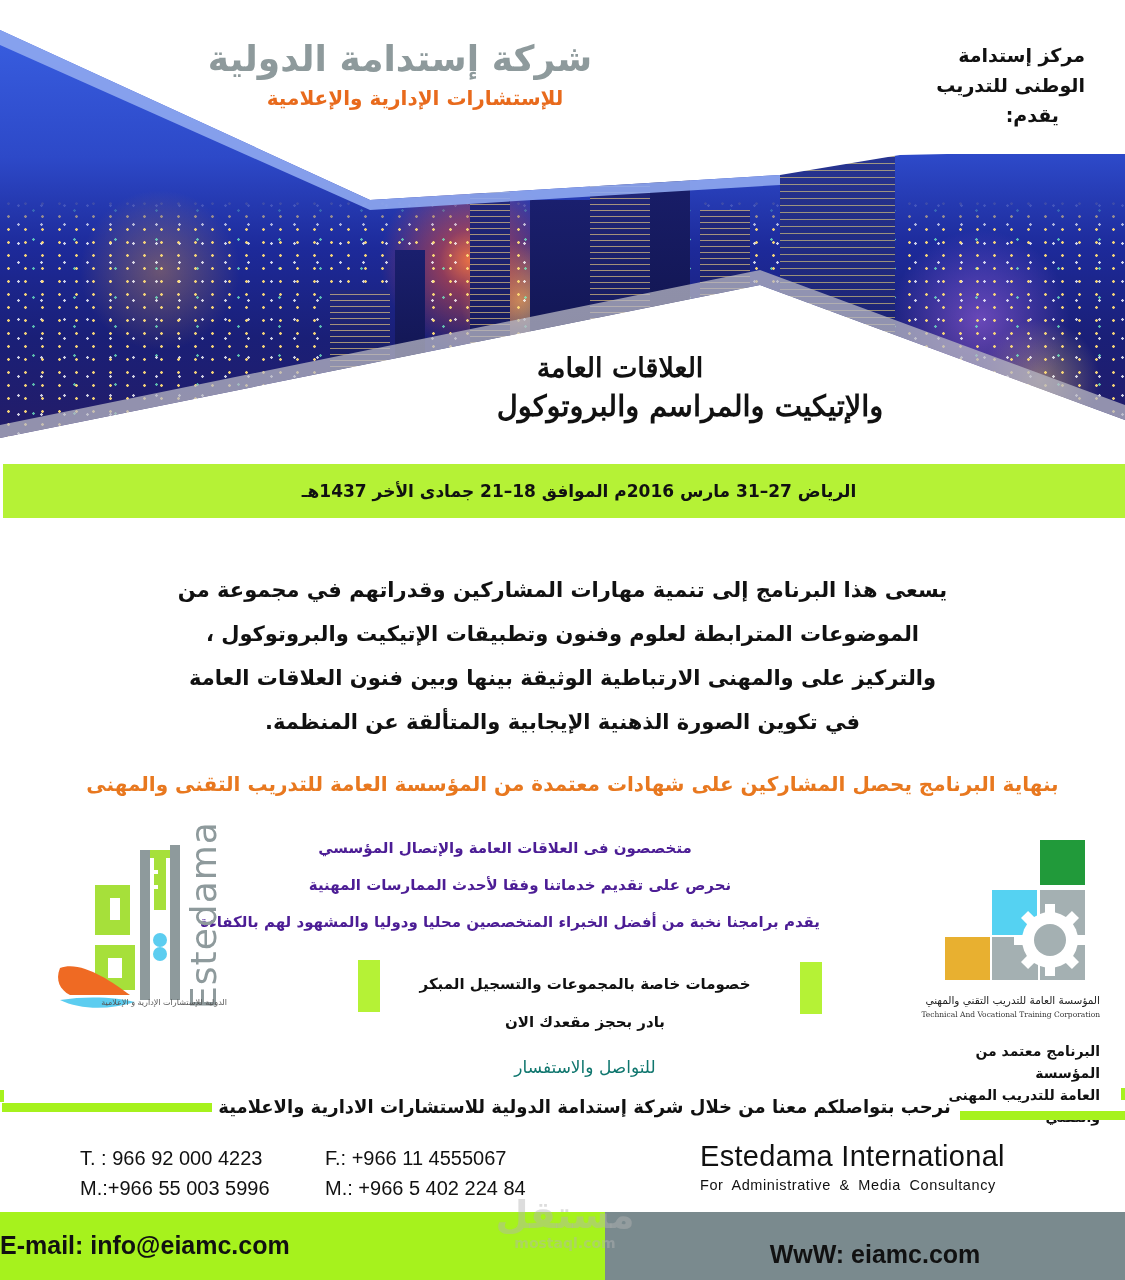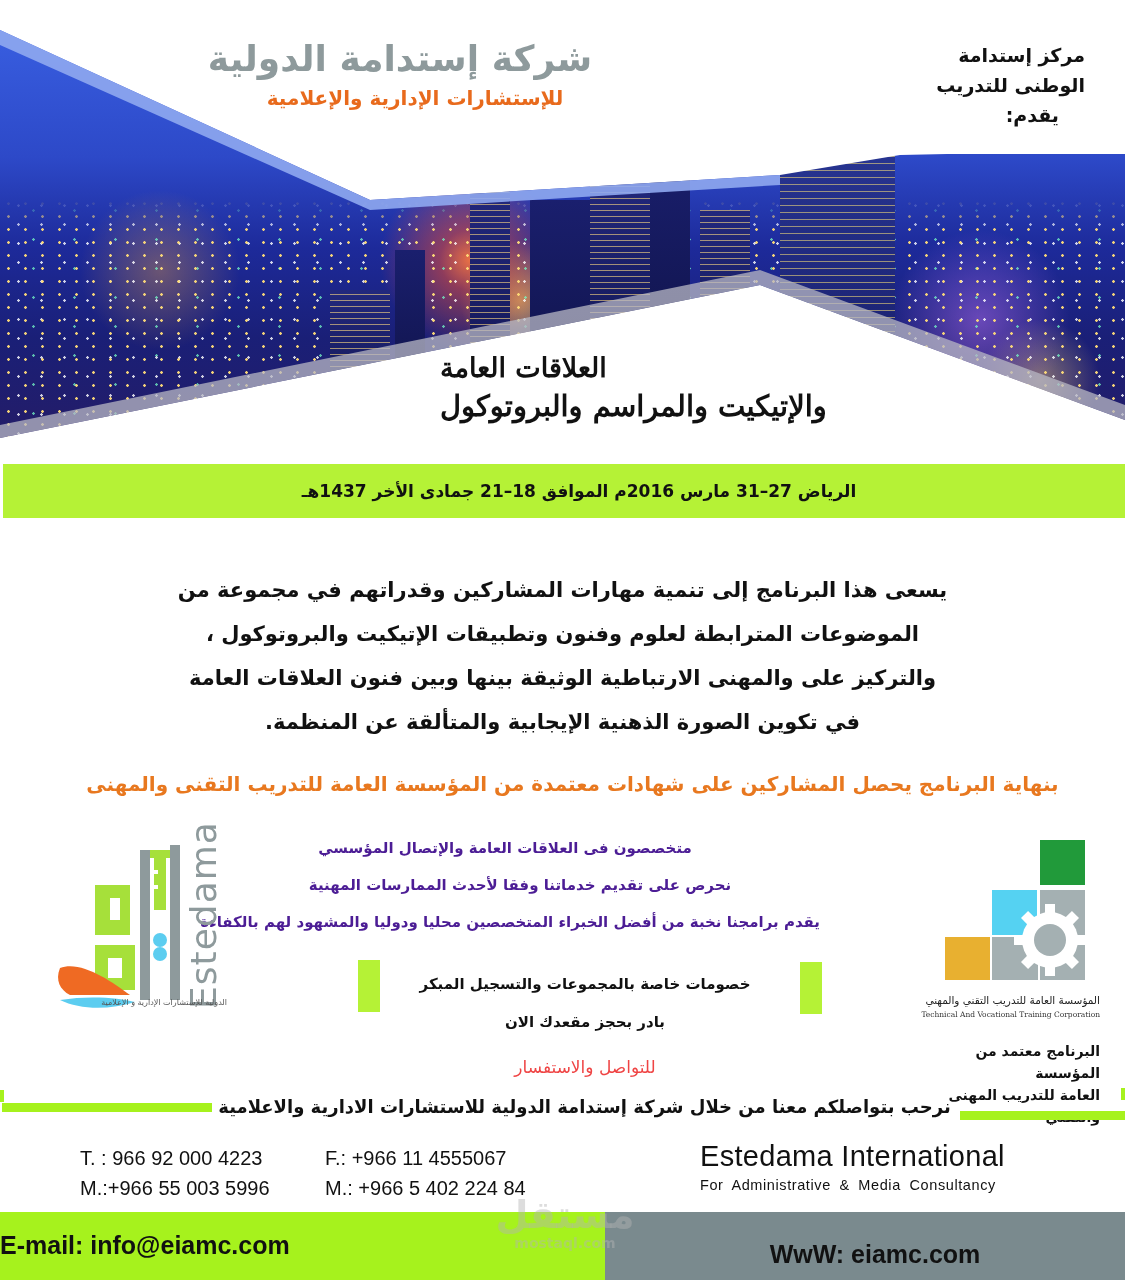--- a/index.html
+++ b/index.html
@@ -46,21 +46,21 @@
     }
     #company-sub-ar {
       position: absolute; left: 230px; top: 86px; width: 370px; text-align: center;
       font-size: 20px; font-weight: bold; color: #e86a1c; direction: rtl;
     }
     #provider-text {
       position: absolute; left: 905px; top: 40px; width: 180px; direction: rtl; text-align: right;
       font-size: 19px; font-weight: bold; line-height: 30px; color: #111;
     }
     #program-title {
-      position: absolute; left: 440px; top: 350px; width: 500px; direction: rtl; text-align: left;
+      position: absolute; left: 440px; top: 350px; width: 500px; direction: rtl; text-align: center;
       font-family: "DejaVu Serif", serif; font-weight: bold; color: #111;
     }
     #program-title .l1 { font-size: 27px; line-height: 36px; padding-right: 140px; }
     #program-title .l2 { font-size: 29px; line-height: 40px; }
 
     
     #date-bar {
       position: absolute; left: 3px; top: 464px; width: 1122px; height: 54px; background: #b5f236;
       display: flex; align-items: center; justify-content: center;
     }
@@ -80,21 +80,21 @@
     
     #features { position: absolute; left: 230px; top: 830px; width: 590px; direction: rtl; text-align: right; font-size: 15px; font-weight: bold; line-height: 37px; color: #4c1d95; }
     #features .f1 { padding-right: 40px; text-align: center; }
     #features .f2 { padding-right: 10px; text-align: center; }
     #features .f3 { text-align: left; padding-left: 10px; white-space: nowrap; }
 
     .green-tick { position: absolute; width: 22px; height: 52px; background: #b5f236; }
 
     #offer-line1 { position: absolute; left: 380px; top: 975px; width: 410px; direction: rtl; text-align: center; font-size: 15px; font-weight: bold; color: #111; }
     #offer-line2 { position: absolute; left: 380px; top: 1013px; width: 410px; direction: rtl; text-align: center; font-size: 15px; font-weight: bold; color: #111; }
-    #contact-heading { position: absolute; left: 380px; top: 1057px; width: 410px; direction: rtl; text-align: center; font-size: 17px; color: #ef4444; }
+    #contact-heading { position: absolute; left: 380px; top: 1057px; width: 410px; direction: rtl; text-align: center; font-size: 17px; color: #0f766e; }
 
     
     #estedama-logo { position: absolute; left: 50px; top: 840px; width: 180px; height: 175px; }
     #estedama-word { position: absolute; left: 183px; top: 850px; width: 40px; height: 130px; }
     #estedama-word span { position: absolute; left: 50%; top: 50%; transform: translate(-50%,-50%) rotate(-90deg); font-size: 36px; color: #8e9a9c; letter-spacing: 1px; white-space: nowrap; }
     #estedama-caption { position: absolute; left: 52px; top: 998px; width: 175px; direction: rtl; text-align: right; font-size: 8px; color: #555; }
 
     
     #tvtc-logo { position: absolute; left: 940px; top: 830px; width: 160px; height: 160px; }
     #tvtc-name-ar { position: absolute; left: 920px; top: 994px; width: 180px; direction: rtl; text-align: right; font-size: 10.5px; color: #222; }

